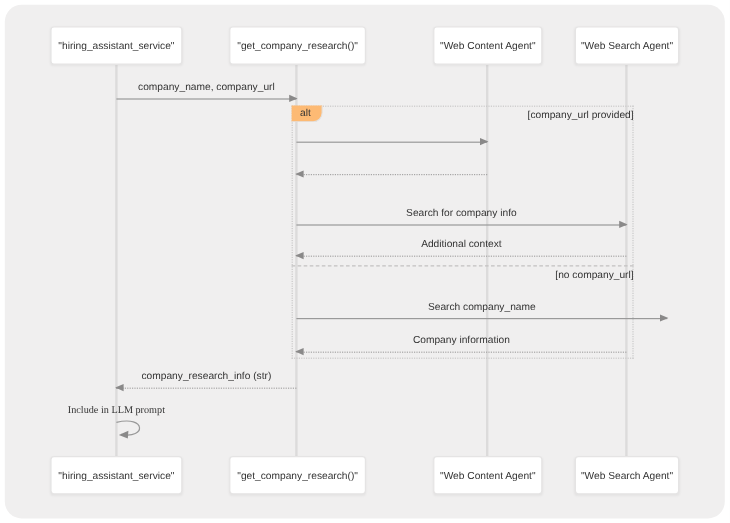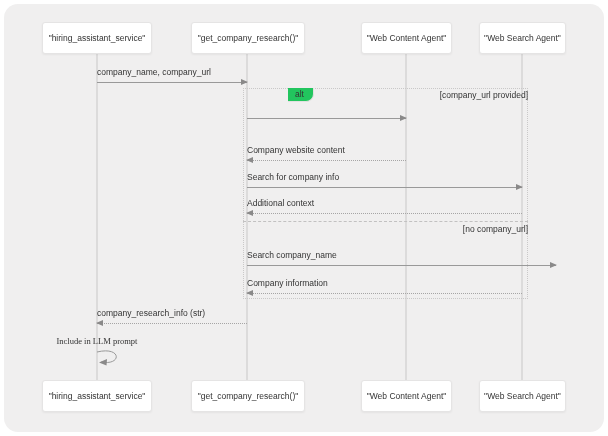--- a/index.html
+++ b/index.html
@@ -18,36 +18,36 @@
     position:absolute;height:32px;background:#ffffff;border:1px solid #e5e4e4;
     border-radius:3px;display:flex;align-items:center;justify-content:center;
     font-size:8.5px;color:#333333;white-space:nowrap;
     box-shadow:0 1px 2px rgba(0,0,0,0.05);box-sizing:border-box;
   }
   .fragment{
     position:absolute;left:243px;top:88px;width:285px;height:211px;
     border:1px dotted #c9c8c8;box-sizing:border-box;
   }
   .alt-tab{
-    position:absolute;left:243px;top:88px;background:#22c55e;
+    position:absolute;left:243px;top:88px;background:#fdba74;
     border:1px solid #e2e1e1;border-top:none;border-left:none;
     border-bottom-right-radius:8px;padding:1px 9px 2px 7px;
-    font-size:8.5px;color:#333333;margin-left:45px;
+    font-size:8.5px;color:#333333;
   }
   .guard{
     position:absolute;left:243px;width:285px;text-align:right;
     font-size:8.5px;color:#333333;white-space:nowrap;
   }
   .divider{
     position:absolute;left:243px;width:285px;height:0;
     border-top:1px dashed #c2c1c1;
   }
   .msg{position:absolute;}
   .msg-label{
-    font-size:8.5px;color:#333333;text-align:left;height:11px;
+    font-size:8.5px;color:#333333;text-align:center;height:11px;
     line-height:11px;margin-bottom:4px;white-space:nowrap;
   }
   .msg-line{position:relative;height:0;}
   .msg-line.solid{border-top:1px solid #999999;}
   .msg-line.dotted{border-top:1px dotted #a6a5a5;}
   .ah{position:absolute;width:0;height:0;top:-4px;}
   .ah-right{
     right:-1px;
     border-top:3.5px solid transparent;border-bottom:3.5px solid transparent;
     border-left:7px solid #8a8989;
@@ -113,21 +113,20 @@
     </div>
   </div>
 
   <div class="msg" style="left:247px;top:118px;width:159px">
     <div class="msg-line solid">
       <span class="ah ah-right"></span>
     </div>
   </div>
 
   <div class="msg" style="left:247px;top:145px;width:159px">
-    <div class="msg-label">Company website content</div>
     <div class="msg-line dotted">
       <span class="ah ah-left"></span>
     </div>
   </div>
 
   <div class="msg" style="left:247px;top:198px;width:275px">
     <div class="msg-label">Additional context</div>
     <div class="msg-line dotted">
       <span class="ah ah-left"></span>
     </div>

